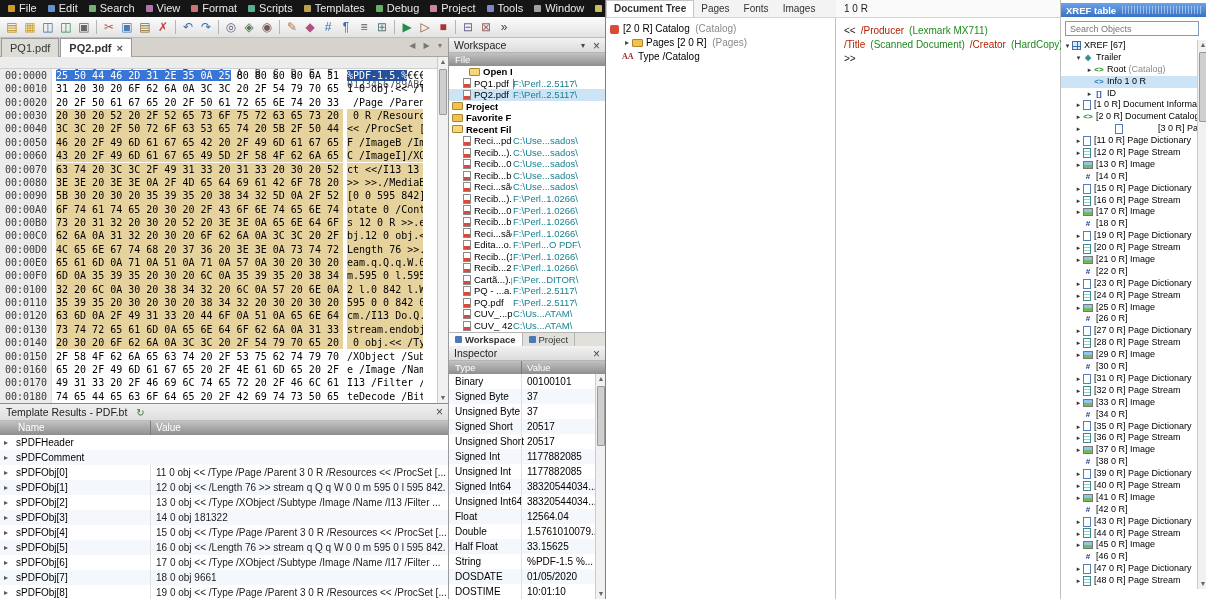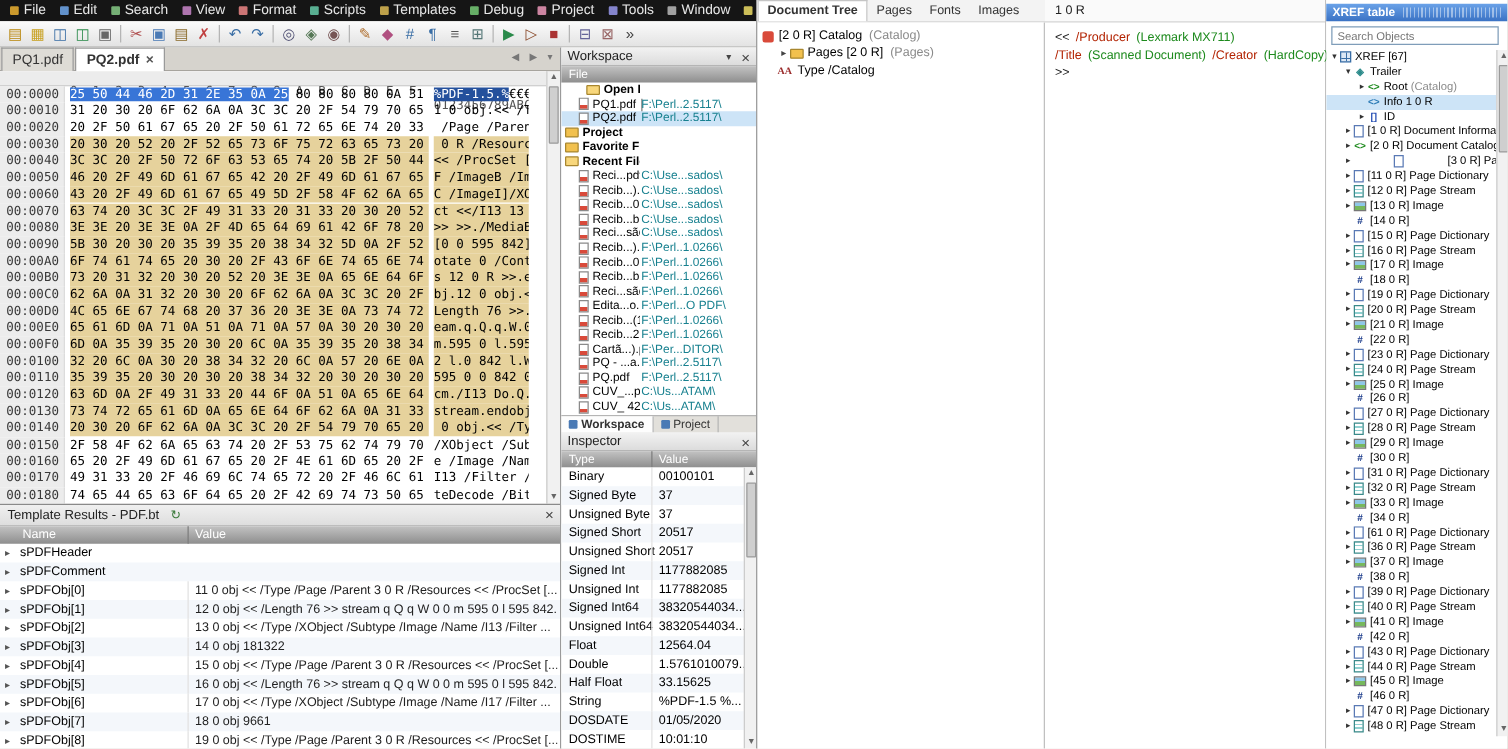--- a/index.html
+++ b/index.html
@@ -711,21 +711,21 @@
             <span>[33 0 R] Image</span>
           </div>
           <div class="xr-row" style="padding-left: 13px;">
             <span class="xr-arrow"></span>
             <span class="xi-sym" style="color: rgb(26, 58, 138);">#</span>
             <span>[34 0 R]</span>
           </div>
           <div class="xr-row" style="padding-left: 13px;">
             <span class="xr-arrow">▸</span>
             <span class="xi xi-doc"></span>
-            <span>[61 0 R] Page Dictionary</span>
+            <span>[35 0 R] Page Dictionary</span>
           </div>
           <div class="xr-row" style="padding-left: 13px;">
             <span class="xr-arrow">▸</span>
             <span class="xi xi-stream"></span>
             <span>[36 0 R] Page Stream</span>
           </div>
           <div class="xr-row" style="padding-left: 13px;">
             <span class="xr-arrow">▸</span>
             <span class="xi xi-image"></span>
             <span>[37 0 R] Image</span>

